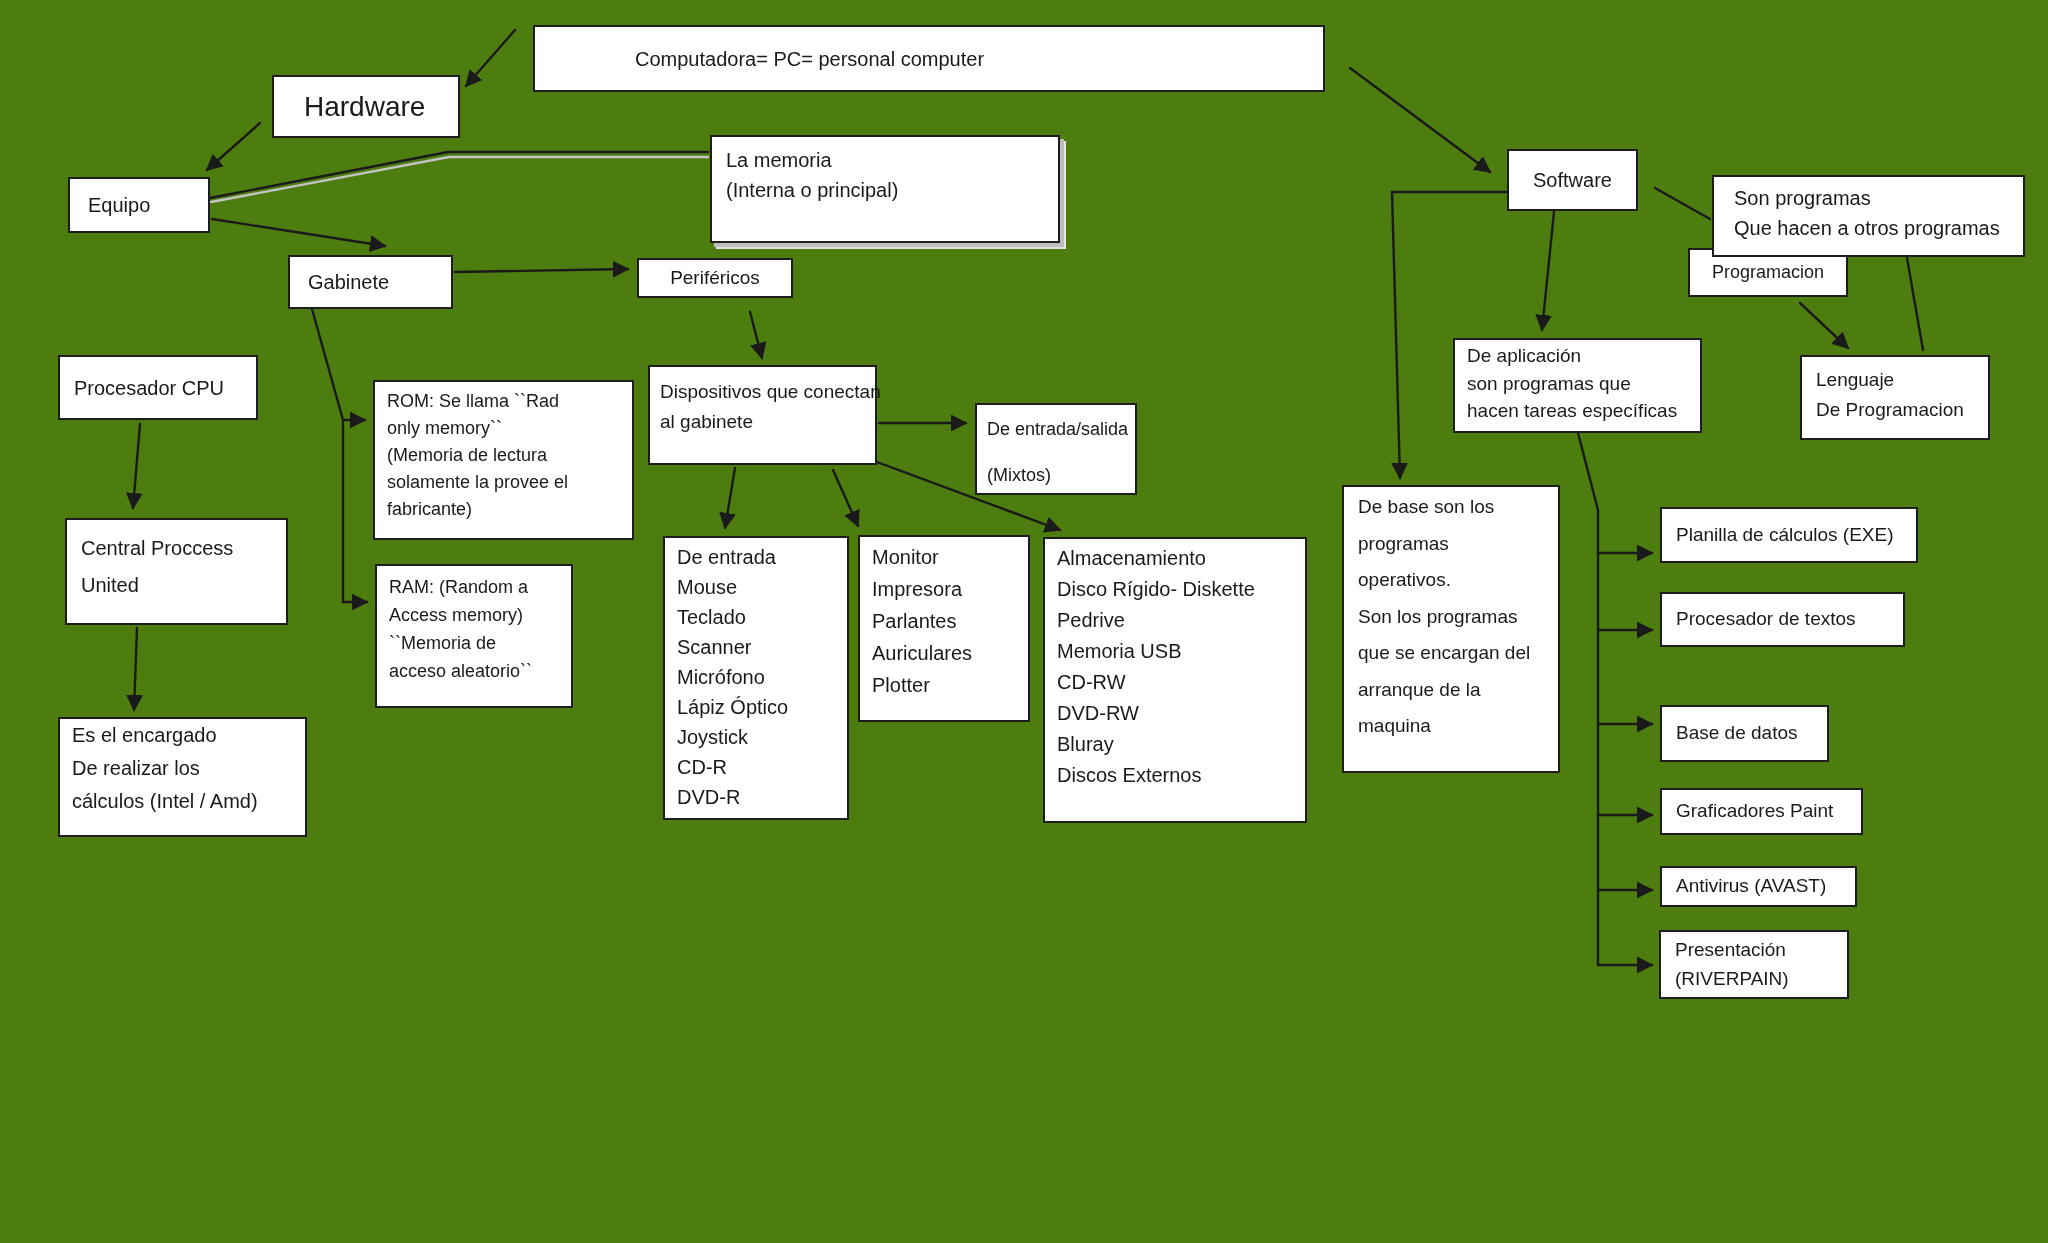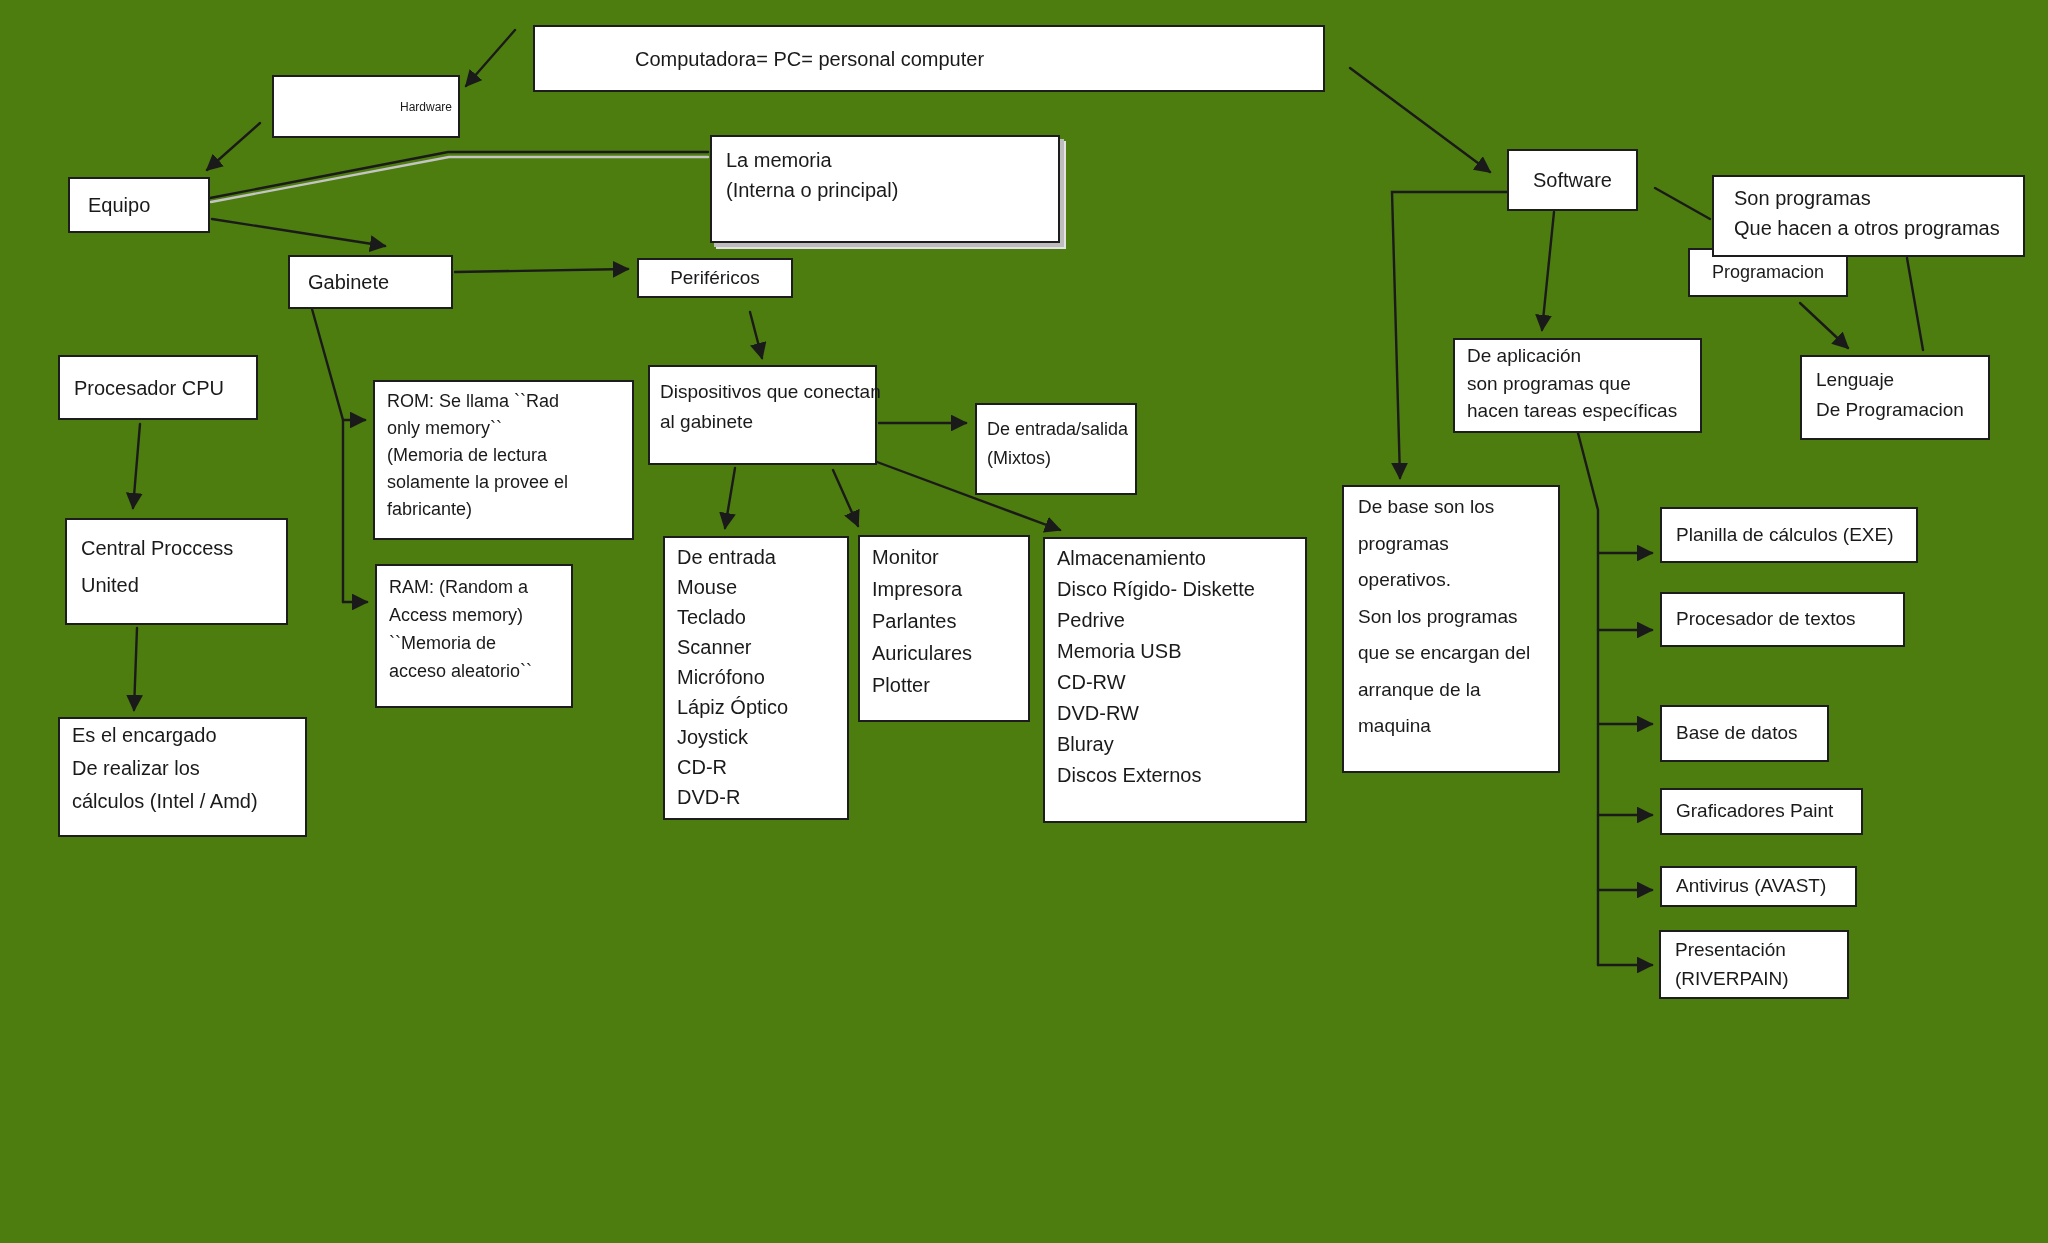--- a/index.html
+++ b/index.html
@@ -67,41 +67,41 @@
         <polyline points="1598,890 1652,890" stroke="#1a1a1a" marker-end="url(#arrowhead)"></polyline>
         <polyline points="1598,965 1652,965" stroke="#1a1a1a" marker-end="url(#arrowhead)"></polyline>
         <polyline points="1800,303 1848,348" stroke="#1a1a1a" marker-end="url(#arrowhead)"></polyline>
         <polyline points="1907,258 1923,350" stroke="#1a1a1a"></polyline>
       </g>
   </svg>
 
 <div class="node" style="left: 533px; top: 25px; width: 792px; height: 67px; font-size: 20px; line-height: 1.5; padding-left: 100px; padding-right: 6px;">
       <div class="ln">Computadora=  PC= personal computer</div>
     </div>
-    <div class="node" style="left: 272px; top: 75px; width: 188px; height: 63px; font-size: 12px; line-height: 1.5; padding-left: 30px; padding-right: 6px; text-align: right;">
+    <div class="node" style="left: 272px; top: 75px; width: 188px; height: 63px; font-size: 28px; line-height: 1.5; padding-left: 30px; padding-right: 6px;">
       <div class="ln">Hardware</div>
     </div>
     <div class="node" style="left: 68px; top: 177px; width: 142px; height: 56px; font-size: 20px; line-height: 1.5; padding-left: 18px; padding-right: 6px;">
       <div class="ln">Equipo</div>
     </div>
     <div class="node top shadowed" style="left: 710px; top: 135px; width: 350px; height: 108px; font-size: 20px; line-height: 1.5; padding-left: 14px; padding-right: 6px; padding-top: 8px;">
       <div class="ln">La memoria</div>
       <div class="ln">(Interna o principal)</div>
     </div>
     <div class="node" style="left: 288px; top: 255px; width: 165px; height: 54px; font-size: 20px; line-height: 1.5; padding-left: 18px; padding-right: 6px;">
       <div class="ln">Gabinete</div>
     </div>
     <div class="node center" style="left: 637px; top: 258px; width: 156px; height: 40px; font-size: 19px; line-height: 1.5;">
       <div class="ln">Periféricos</div>
     </div>
     <div class="node top" style="left: 648px; top: 365px; width: 229px; height: 100px; font-size: 19px; line-height: 1.6; padding-left: 10px; padding-right: 6px; padding-top: 10px;">
       <div class="ln">Dispositivos que conectan</div>
       <div class="ln">al gabinete</div>
     </div>
-    <div class="node top" style="left: 975px; top: 403px; width: 162px; height: 92px; font-size: 18px; line-height: 1.6; padding-left: 10px; padding-right: 6px; padding-top: 10px;">
+    <div class="node top" style="left: 975px; top: 403px; width: 162px; height: 92px; font-size: 18px; line-height: 1.6; padding-left: 10px; padding-right: 6px; padding-top: 10px; gap: 17px;">
       <div class="ln">De entrada/salida</div>
       <div class="ln">(Mixtos)</div>
     </div>
     <div class="node" style="left: 58px; top: 355px; width: 200px; height: 65px; font-size: 20px; line-height: 1.5; padding-left: 14px; padding-right: 6px;">
       <div class="ln">Procesador CPU</div>
     </div>
     <div class="node top" style="left: 65px; top: 518px; width: 223px; height: 107px; font-size: 20px; line-height: 1.85; padding-left: 14px; padding-right: 6px; padding-top: 10px;">
       <div class="ln">Central  Proccess</div>
       <div class="ln">United</div>
     </div>

